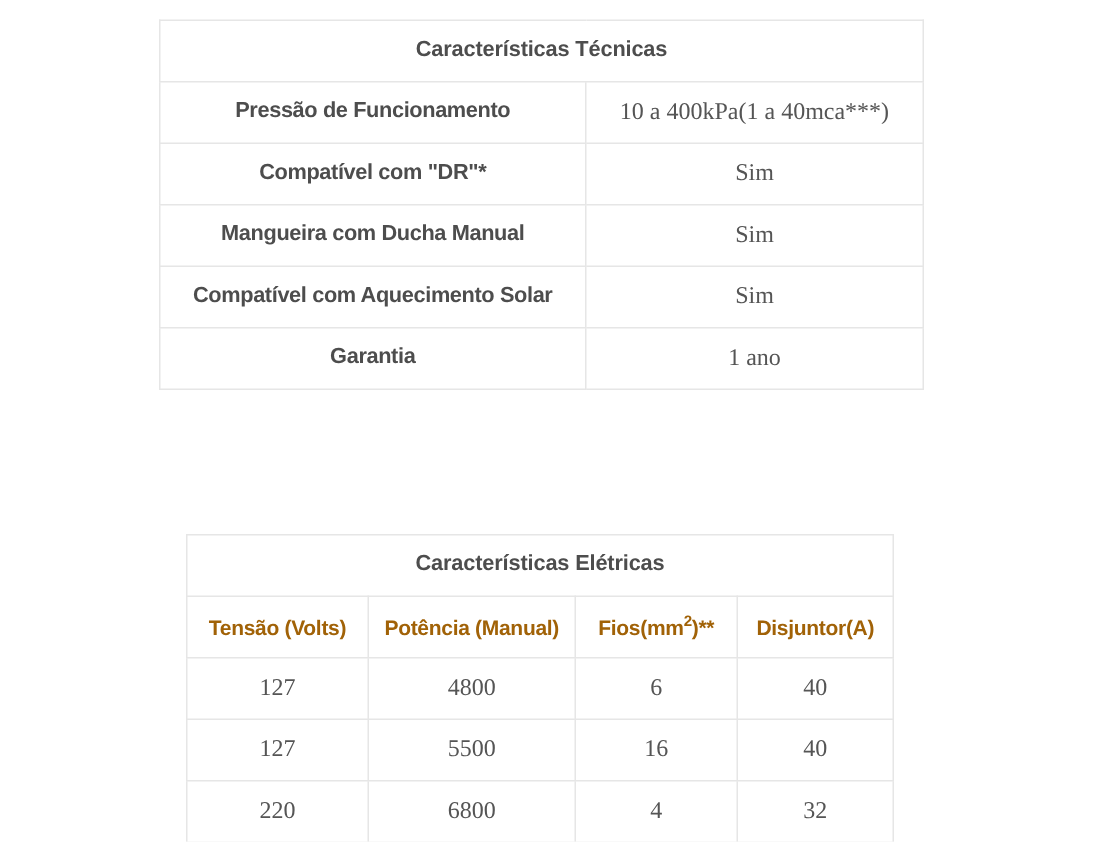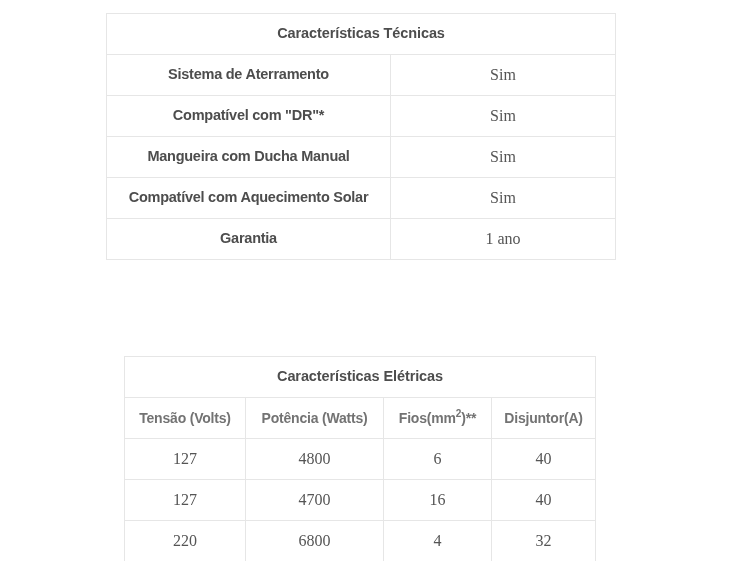--- a/index.html
+++ b/index.html
@@ -64,21 +64,21 @@
     font-weight: normal;
     font-size: 16px;
     color: #555555;
   }
 
   
   .col-head {
     font-family: "Liberation Sans", sans-serif;
     font-weight: bold;
     font-size: 14px;
-    color: #737373;
+    color: #a16207;
     letter-spacing: -0.2px;
   }
 
   .col-head sup {
     font-size: 0.72em;
     vertical-align: super;
     line-height: 0;
   }
 
   
@@ -109,26 +109,26 @@
   <table class="spec-table" id="table-tecnicas">
     <colgroup>
       <col class="c-label">
       <col class="c-value">
     </colgroup>
     <tbody>
       <tr>
         <td class="table-title" colspan="2">Características Técnicas</td>
       </tr>
 
+      <tr>
+        <td class="label-cell">Pressão de Funcionamento</td>
+        <td class="value-cell">10 a 400kPa(1 a 40mca***)</td>
+      </tr>
 
 
-      <tr>
-        <td class="label-cell">Sistema de Aterramento</td>
-        <td class="value-cell">Sim</td>
-      </tr>
 
       <tr>
         <td class="label-cell">Compatível com "DR"*</td>
         <td class="value-cell">Sim</td>
       </tr>
 
       <tr>
         <td class="label-cell">Mangueira com Ducha Manual</td>
         <td class="value-cell">Sim</td>
       </tr>
@@ -152,35 +152,35 @@
       <col class="c3">
       <col class="c4">
     </colgroup>
     <tbody>
       <tr>
         <td class="table-title" colspan="4">Características Elétricas</td>
       </tr>
 
       <tr>
         <td class="col-head">Tensão (Volts)</td>
-        <td class="col-head">Potência (Watts)</td>
+        <td class="col-head">Potência (Manual)</td>
         <td class="col-head"><span>Fios(mm</span><sup>2</sup><span>)**</span></td>
         <td class="col-head">Disjuntor(A)</td>
       </tr>
 
       <tr>
         <td class="value-cell">127</td>
         <td class="value-cell">4800</td>
         <td class="value-cell">6</td>
         <td class="value-cell">40</td>
       </tr>
 
       <tr>
         <td class="value-cell">127</td>
-        <td class="value-cell">4700</td>
+        <td class="value-cell">5500</td>
         <td class="value-cell">16</td>
         <td class="value-cell">40</td>
       </tr>
 
       <tr>
         <td class="value-cell">220</td>
         <td class="value-cell">6800</td>
         <td class="value-cell">4</td>
         <td class="value-cell">32</td>
       </tr>

